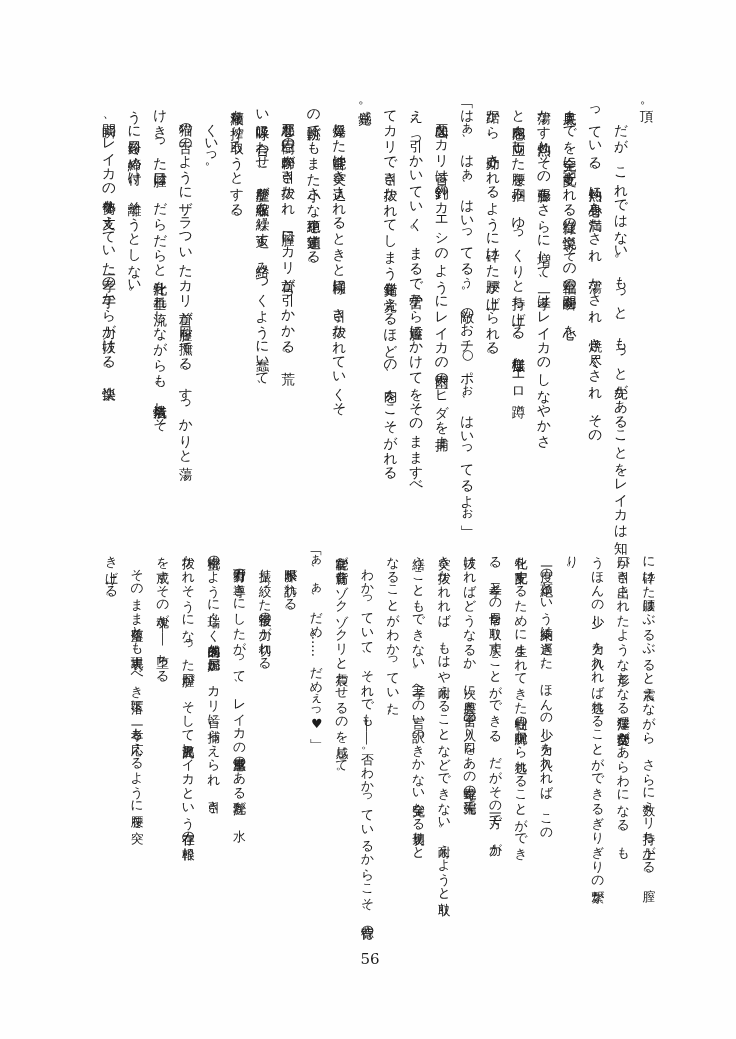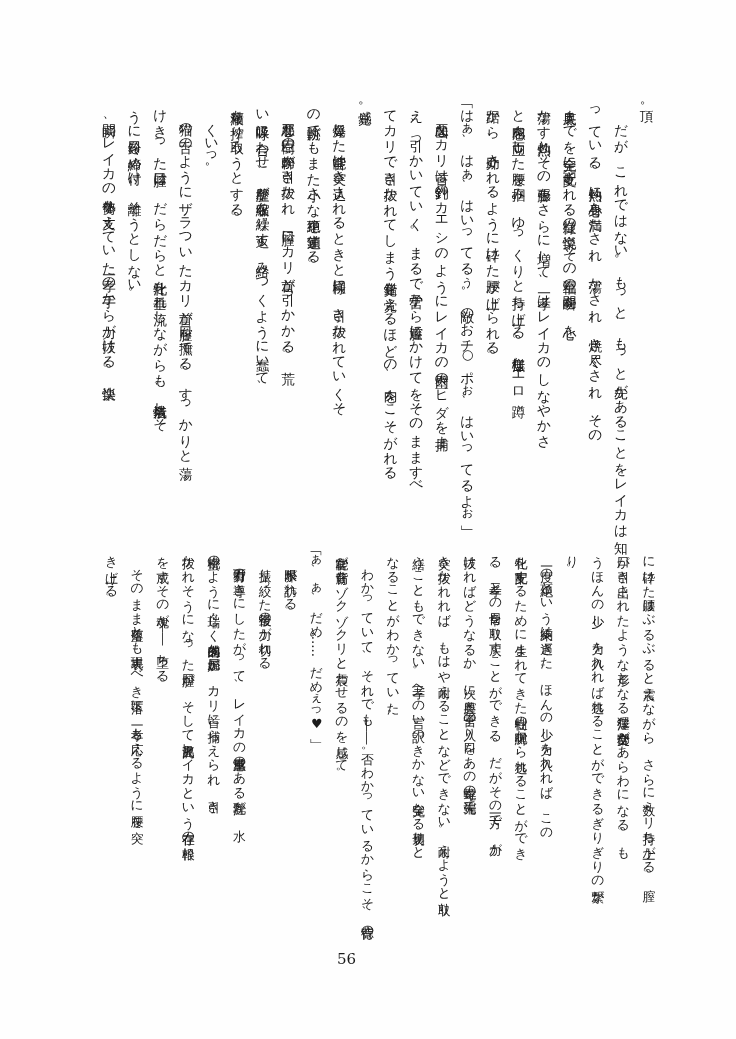--- a/index.html
+++ b/index.html
@@ -43,20 +43,21 @@
     top: 547px;
     width: 564px;
     height: 384px;
     font-size: 12.8px;
   }
   .pageno {
     position: absolute;
     left: 337px;
     top: 950px;
     width: 66px;
+    text-align: center;
     color: #1b1b1b;
     font-family: "DejaVu Serif", "Liberation Serif", serif;
     font-size: 15px;
   }
 </style>
 </head>
 <body>
 
 <div class="page">
   <div class="tblock" id="block-upper">

